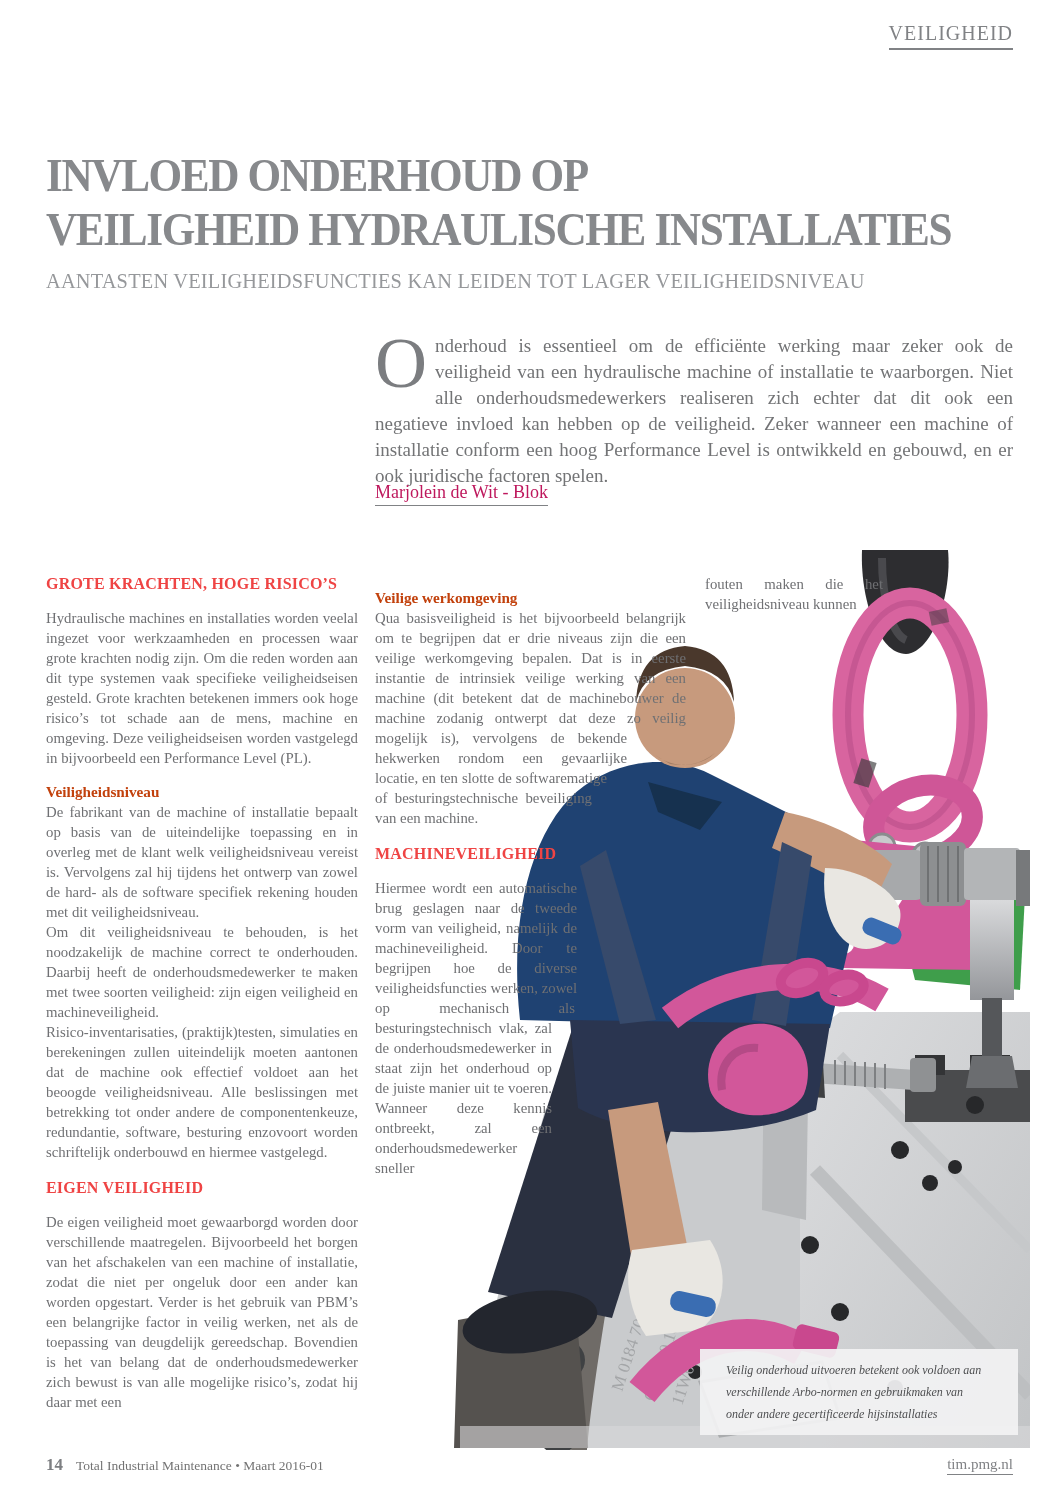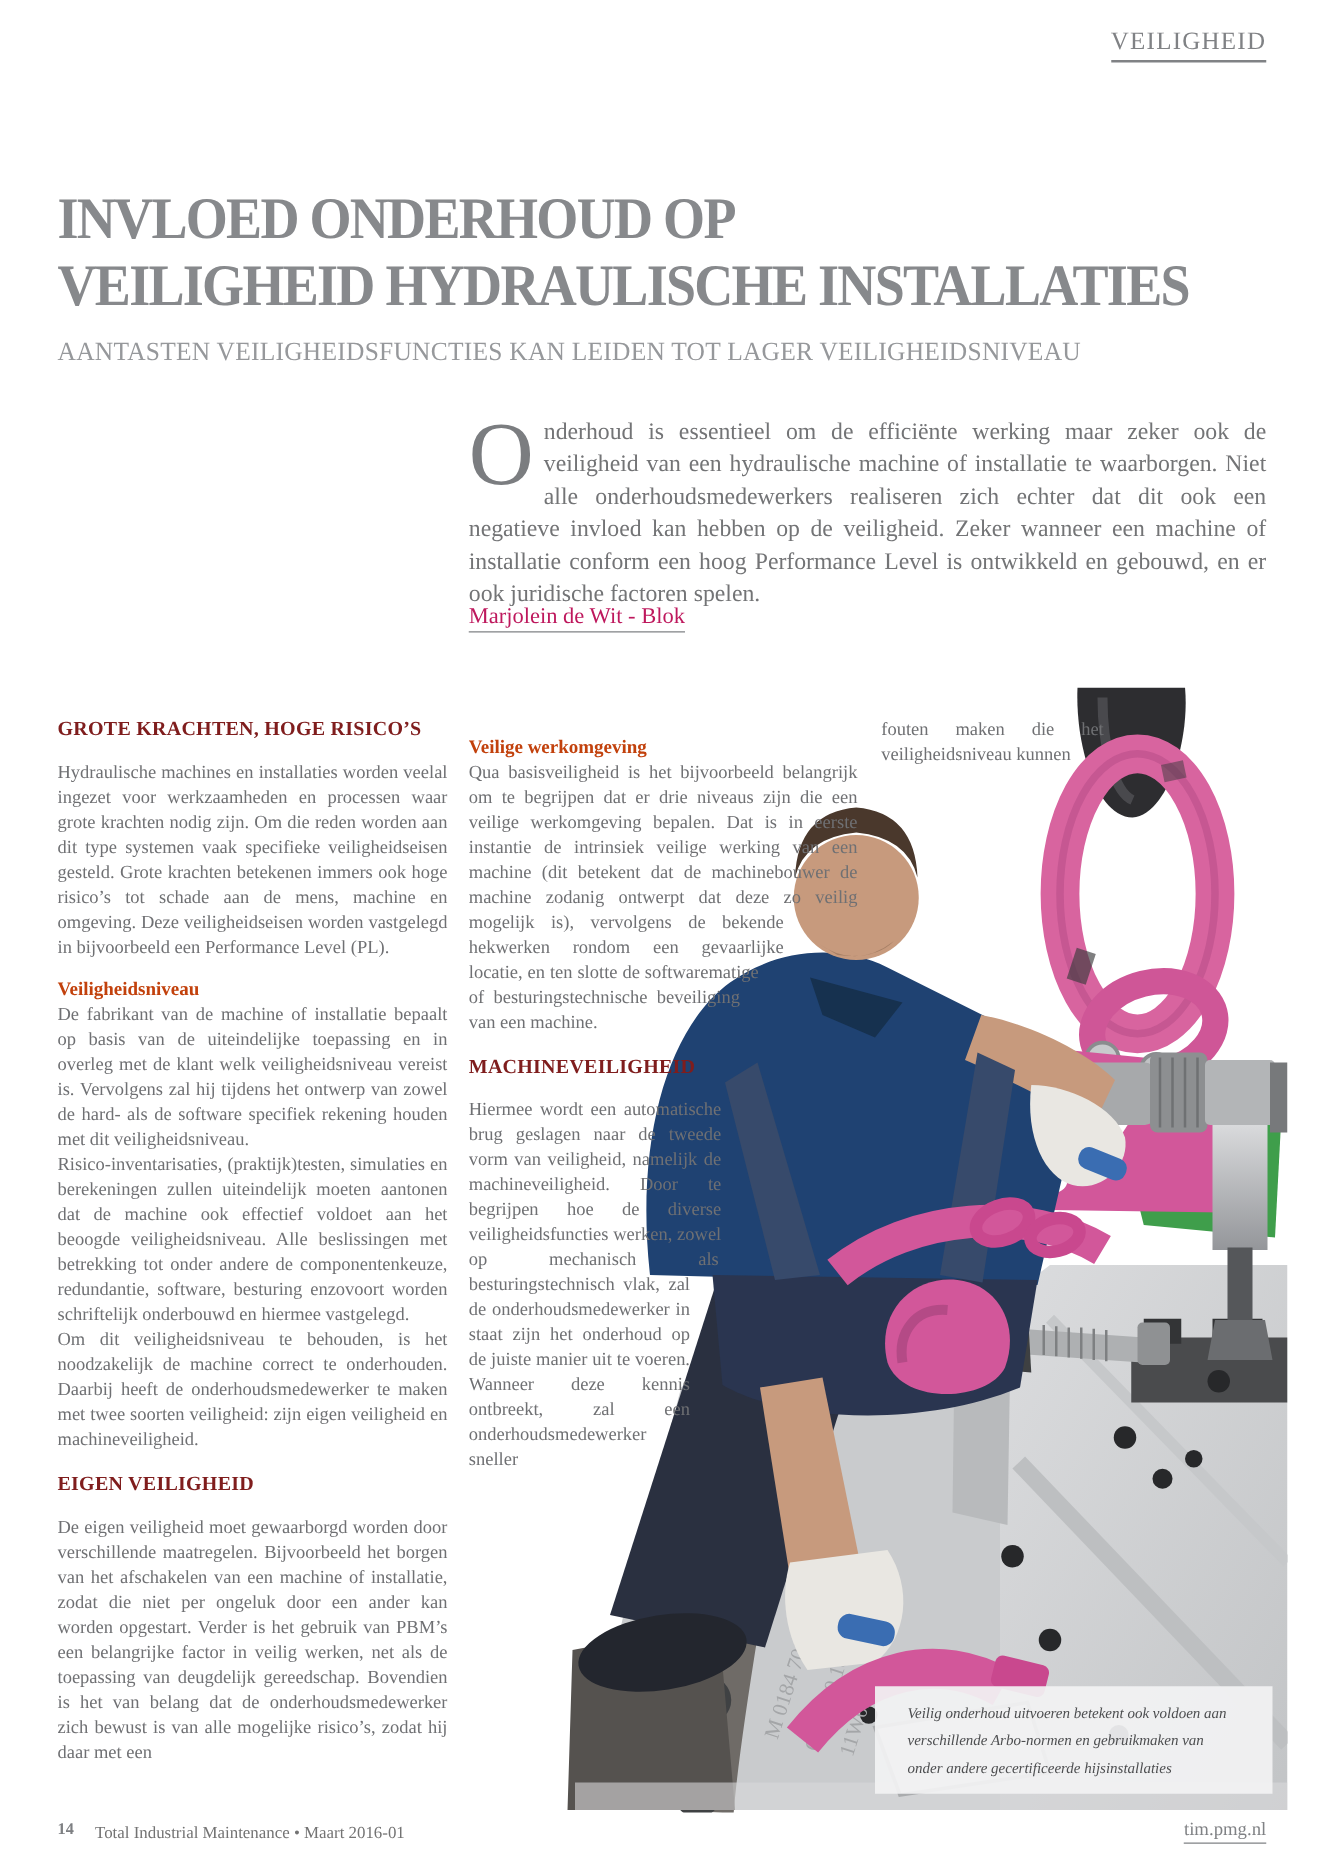--- a/index.html
+++ b/index.html
@@ -16,35 +16,35 @@
             letter-spacing:.2px;transform:scaleX(.97);transform-origin:left top;white-space:nowrap;}
 
   .intro{position:absolute;left:375px;top:333px;width:638px;font-size:19px;line-height:26px;
          color:#737476;text-align:justify;}
   .dropcap{float:left;font-size:72px;line-height:56px;padding:2px 8px 0 0;color:#7b7d80;font-weight:400;}
   .author{position:absolute;left:375px;top:482px;font-size:18px;color:#be185d;
           border-bottom:1px solid #808285;padding-bottom:2px;}
 
   .col{position:absolute;top:574px;font-size:14.8px;line-height:20px;color:#6f7073;z-index:2;}
   .col p{margin:0;text-align:justify;}
-  .col .h2{font-size:16px;font-weight:bold;color:#7f1d1d;letter-spacing:.2px;margin:0 0 14px 0;}
+  .col .h2{font-size:16px;font-weight:bold;color:#ef4444;letter-spacing:.2px;margin:0 0 14px 0;}
   .col .h3{font-size:15.2px;font-weight:bold;color:#c2410c;margin:14px 0 0 0;}
   .col .gap{height:16px;}
   #col1{left:46px;width:312px;height:888px;overflow:hidden;}
   #col2{left:375px;width:312px;height:890px;overflow:hidden;}
   #col3{left:705px;width:178px;}
   .sp{float:right;clear:right;}
 
   .photo{position:absolute;left:370px;top:550px;width:660px;height:900px;z-index:1;}
   .caption{position:absolute;left:700px;top:1349px;width:266px;z-index:3;
            background:rgba(242,242,243,.93);padding:10px 26px;font-style:italic;
            font-size:12px;line-height:22px;color:#4d4e50;}
 
   .footer{position:absolute;left:0;right:0;top:1453px;height:30px;}
-  .pagenum{position:absolute;left:46px;top:2px;font-size:13px;font-weight:bold;color:#7d7f82;}
+  .pagenum{position:absolute;left:46px;top:2px;font-size:17px;font-weight:bold;color:#7d7f82;}
   .issue{position:absolute;left:76px;top:5px;font-size:13.5px;color:#737373;}
   .site{position:absolute;right:45px;top:3px;font-size:15px;color:#808285;
         border-bottom:1px solid #808285;padding-bottom:1px;}
 </style>
 </head>
 <body>
 
 <div class="page">
 
   <div class="kicker">VEILIGHEID</div>
@@ -58,22 +58,22 @@
   <div class="intro">
     <span class="dropcap">O</span><span>nderhoud is essentieel om de efficiënte werking maar zeker ook de veiligheid van een hydraulische machine of installatie te waarborgen. Niet alle onderhoudsmedewerkers realiseren zich echter dat dit ook een negatieve invloed kan hebben op de veiligheid. Zeker wanneer een machine of installatie conform een hoog Performance Level is ontwikkeld en gebouwd, en er ook juridische factoren spelen.</span>
   </div>
   <div class="author">Marjolein de Wit - Blok</div>
 
   <div class="col" id="col1">
     <div class="h2">GROTE KRACHTEN, HOGE RISICO’S</div>
     <p>Hydraulische machines en installaties worden veelal ingezet voor werkzaamheden en processen waar grote krachten nodig zijn. Om die reden worden aan dit type systemen vaak specifieke veiligheidseisen gesteld. Grote krachten betekenen immers ook hoge risico’s tot schade aan de mens, machine en omgeving. Deze veiligheidseisen worden vastgelegd in bijvoorbeeld een Performance Level (PL).</p>
     <div class="h3">Veiligheidsniveau</div>
     <p>De fabrikant van de machine of installatie bepaalt op basis van de uiteindelijke toepassing en in overleg met de klant welk veiligheidsniveau vereist is. Vervolgens zal hij tijdens het ontwerp van zowel de hard- als de software specifiek rekening houden met dit veiligheidsniveau.</p>
+    <p>Om dit veiligheidsniveau te behouden, is het noodzakelijk de machine correct te onderhouden. Daarbij heeft de onderhoudsmedewerker te maken met twee soorten veiligheid: zijn eigen veiligheid en machineveiligheid.</p>
     <p>Risico-inventarisaties, (praktijk)testen, simulaties en berekeningen zullen uiteindelijk moeten aantonen dat de machine ook effectief voldoet aan het beoogde veiligheidsniveau. Alle beslissingen met betrekking tot onder andere de componentenkeuze, redundantie, software, besturing enzovoort worden schriftelijk onderbouwd en hiermee vastgelegd.</p>
-    <p>Om dit veiligheidsniveau te behouden, is het noodzakelijk de machine correct te onderhouden. Daarbij heeft de onderhoudsmedewerker te maken met twee soorten veiligheid: zijn eigen veiligheid en machineveiligheid.</p>
     <div class="gap"></div>
     <div class="h2">EIGEN VEILIGHEID</div>
     <p>De eigen veiligheid moet gewaarborgd worden door verschillende maatregelen. Bijvoorbeeld het borgen van het afschakelen van een machine of installatie, zodat die niet per ongeluk door een ander kan worden opgestart. Verder is het gebruik van PBM’s een belangrijke factor in veilig werken, net als de toepassing van deugdelijk gereedschap. Bovendien is het van belang dat de onderhoudsmedewerker zich bewust is van alle mogelijke risico’s, zodat hij daar met een</p>
   </div>
 
   <div class="col" id="col2">
     <div class="sp" style="width:1px;height:171px"></div>
     <div class="sp" style="width:60px;height:25px"></div>
     <div class="sp" style="width:80px;height:20px"></div>
     <div class="sp" style="width:95px;height:25px"></div>

